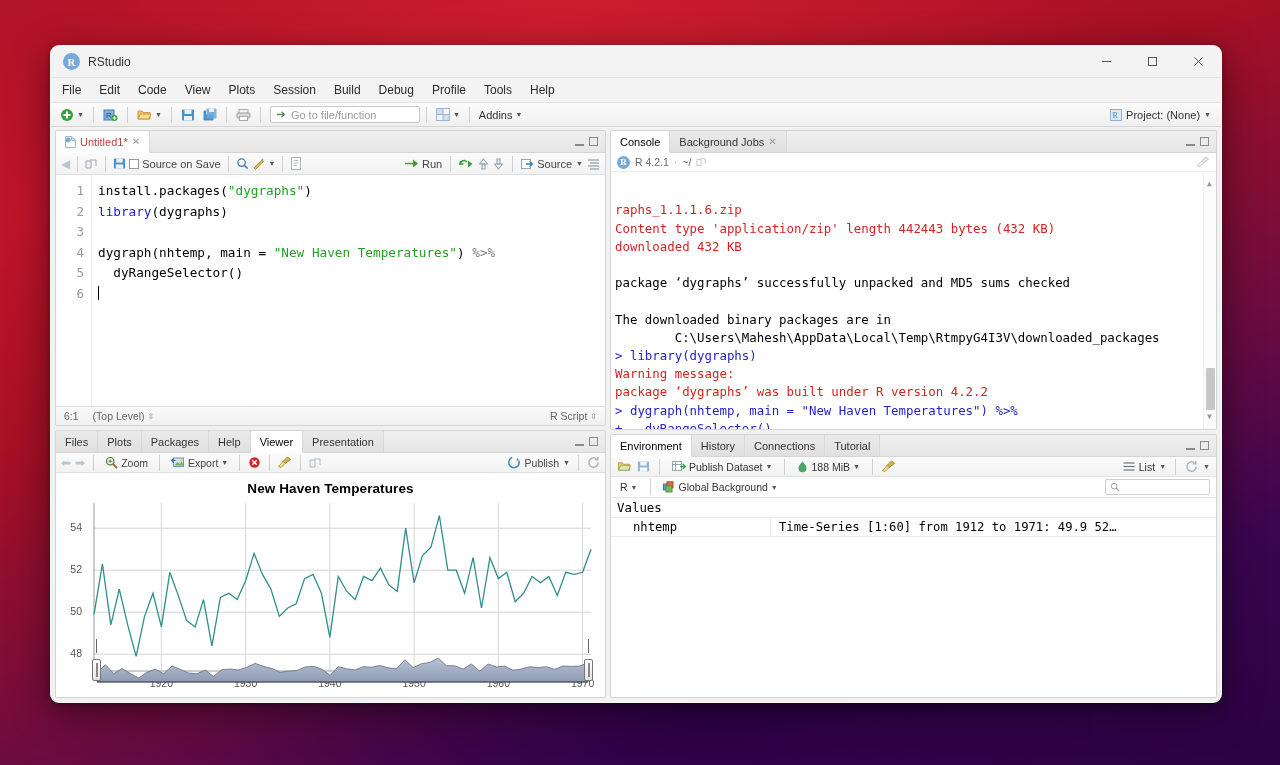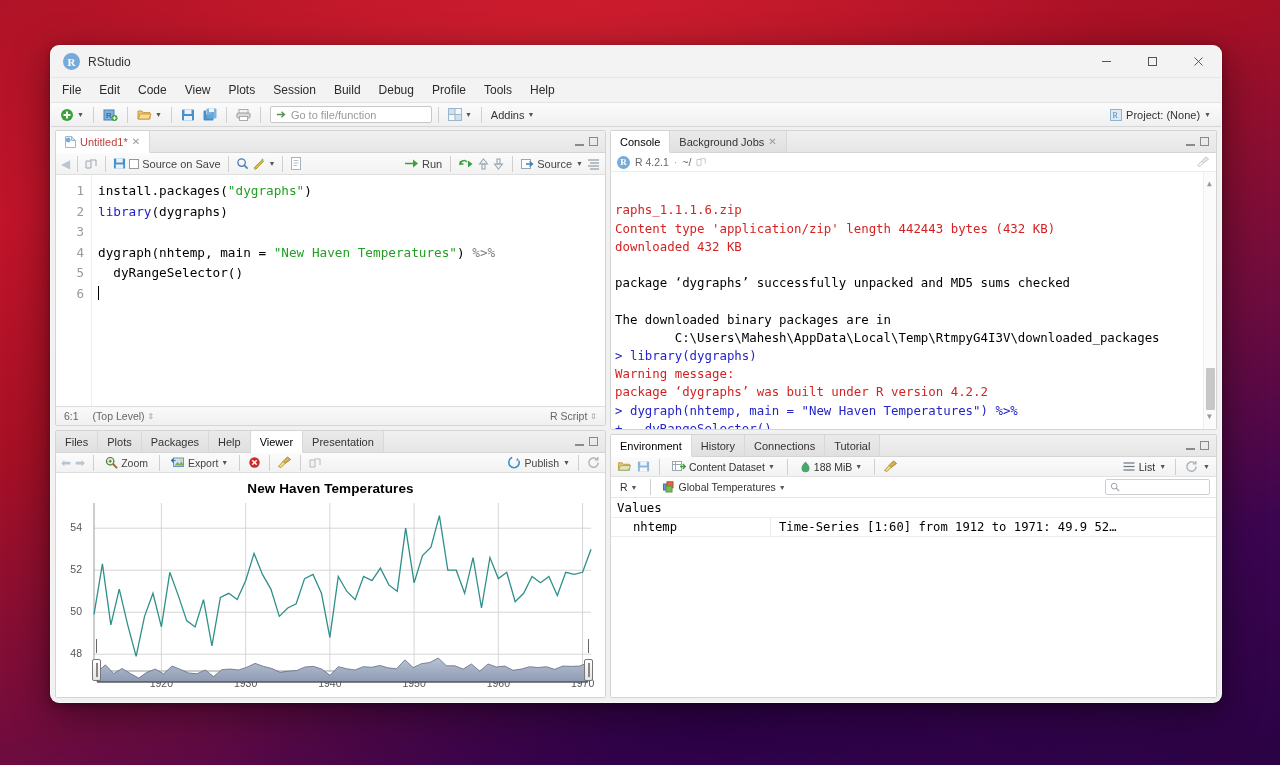--- a/index.html
+++ b/index.html
@@ -75,21 +75,21 @@
     border-bottom: 1px solid #d5d5d5;
     padding: 0 6px;
     font-size: 11px; color: #333;
     gap: 2px;
   }
   .tbtn { display: flex; align-items: center; gap: 3px; padding: 1px 3px; border-radius: 2px; }
   .tsep { width: 1px; height: 16px; background: #cfcfcf; margin: 0 4px; }
   .caret { font-size: 7px; color: #555; line-height: 1; }
   .goto-box {
     border: 1px solid #c8c8c8; background: #fff;
-    height: 17px; width: 162px; border-radius: 2px;
+    height: 17px; width: 150px; border-radius: 2px;
     display: flex; align-items: center; gap: 4px;
     padding: 0 5px; font-size: 11px; color: #9a9a9a;
     margin-left: 3px;
   }
   .proj-box { margin-left: auto; display: flex; align-items: center; gap: 4px; font-size: 11px; color: #333; padding-right: 4px;}
 
   
   .panes { flex: 1; display: flex; gap: 4px; padding: 3px 4px 4px 4px; background: #f1f1f1; min-height: 0; }
   .col { display: flex; flex-direction: column; gap: 4px; min-width: 0; }
   .col-left { width: 551px; }
@@ -691,21 +691,21 @@
             <rect x="3" y="8" width="8" height="4.5" fill="#f2f8fd"></rect>
           </svg>
           <span class="tsep"></span>
           <span class="tbtn">
             <svg class="ico" width="14" height="13" viewBox="0 0 14 13">
               <rect x="0.5" y="1.5" width="9" height="9" fill="#fff" stroke="#9aa6b0"></rect>
               <line x1="0.5" y1="4.5" x2="9.5" y2="4.5" stroke="#9aa6b0"></line>
               <line x1="3.5" y1="1.5" x2="3.5" y2="10.5" stroke="#9aa6b0"></line>
               <path d="M8 6.5h5M10.8 4L13.4 6.5 10.8 9" stroke="#3aa13a" stroke-width="1.3" fill="none"></path>
             </svg>
-            <span>Content Dataset</span>
+            <span>Publish Dataset</span>
             <span class="caret">▼</span>
           </span>
           <span class="tsep"></span>
           <span class="tbtn">
             <svg class="ico" width="11" height="12" viewBox="0 0 11 12">
               <path d="M5.5 0.5C7.5 3 9.5 4.5 9.5 7.2A4 4 0 0 1 1.5 7.2C1.5 4.5 3.5 3 5.5 0.5z" fill="#4aa56a"></path>
             </svg>
             <span>188 MiB</span>
             <span class="caret">▼</span>
           </span>
@@ -736,21 +736,21 @@
             <span>R</span>
             <span class="caret">▼</span>
           </span>
           <span class="tsep"></span>
           <span class="tbtn">
             <svg class="ico" width="13" height="12" viewBox="0 0 13 12">
               <rect x="0.5" y="3" width="6" height="6" fill="#5a9ad4" stroke="#3a78ad"></rect>
               <rect x="4" y="0.8" width="6" height="6" fill="#e06a3a" stroke="#b04f26"></rect>
               <rect x="3" y="5" width="6" height="6" fill="#7ab85a" stroke="#5a9440"></rect>
             </svg>
-            <span>Global Temperatures</span>
+            <span>Global Background</span>
             <span class="caret">▼</span>
           </span>
           <span class="searchbox">
             <svg class="ico" width="10" height="10" viewBox="0 0 12 12">
               <circle cx="5" cy="5" r="3.4" fill="none" stroke="#9aa4ad" stroke-width="1.2"></circle>
               <line x1="7.5" y1="7.5" x2="11" y2="11" stroke="#9aa4ad" stroke-width="1.4"></line>
             </svg>
             <span></span>
           </span>
         </div>

